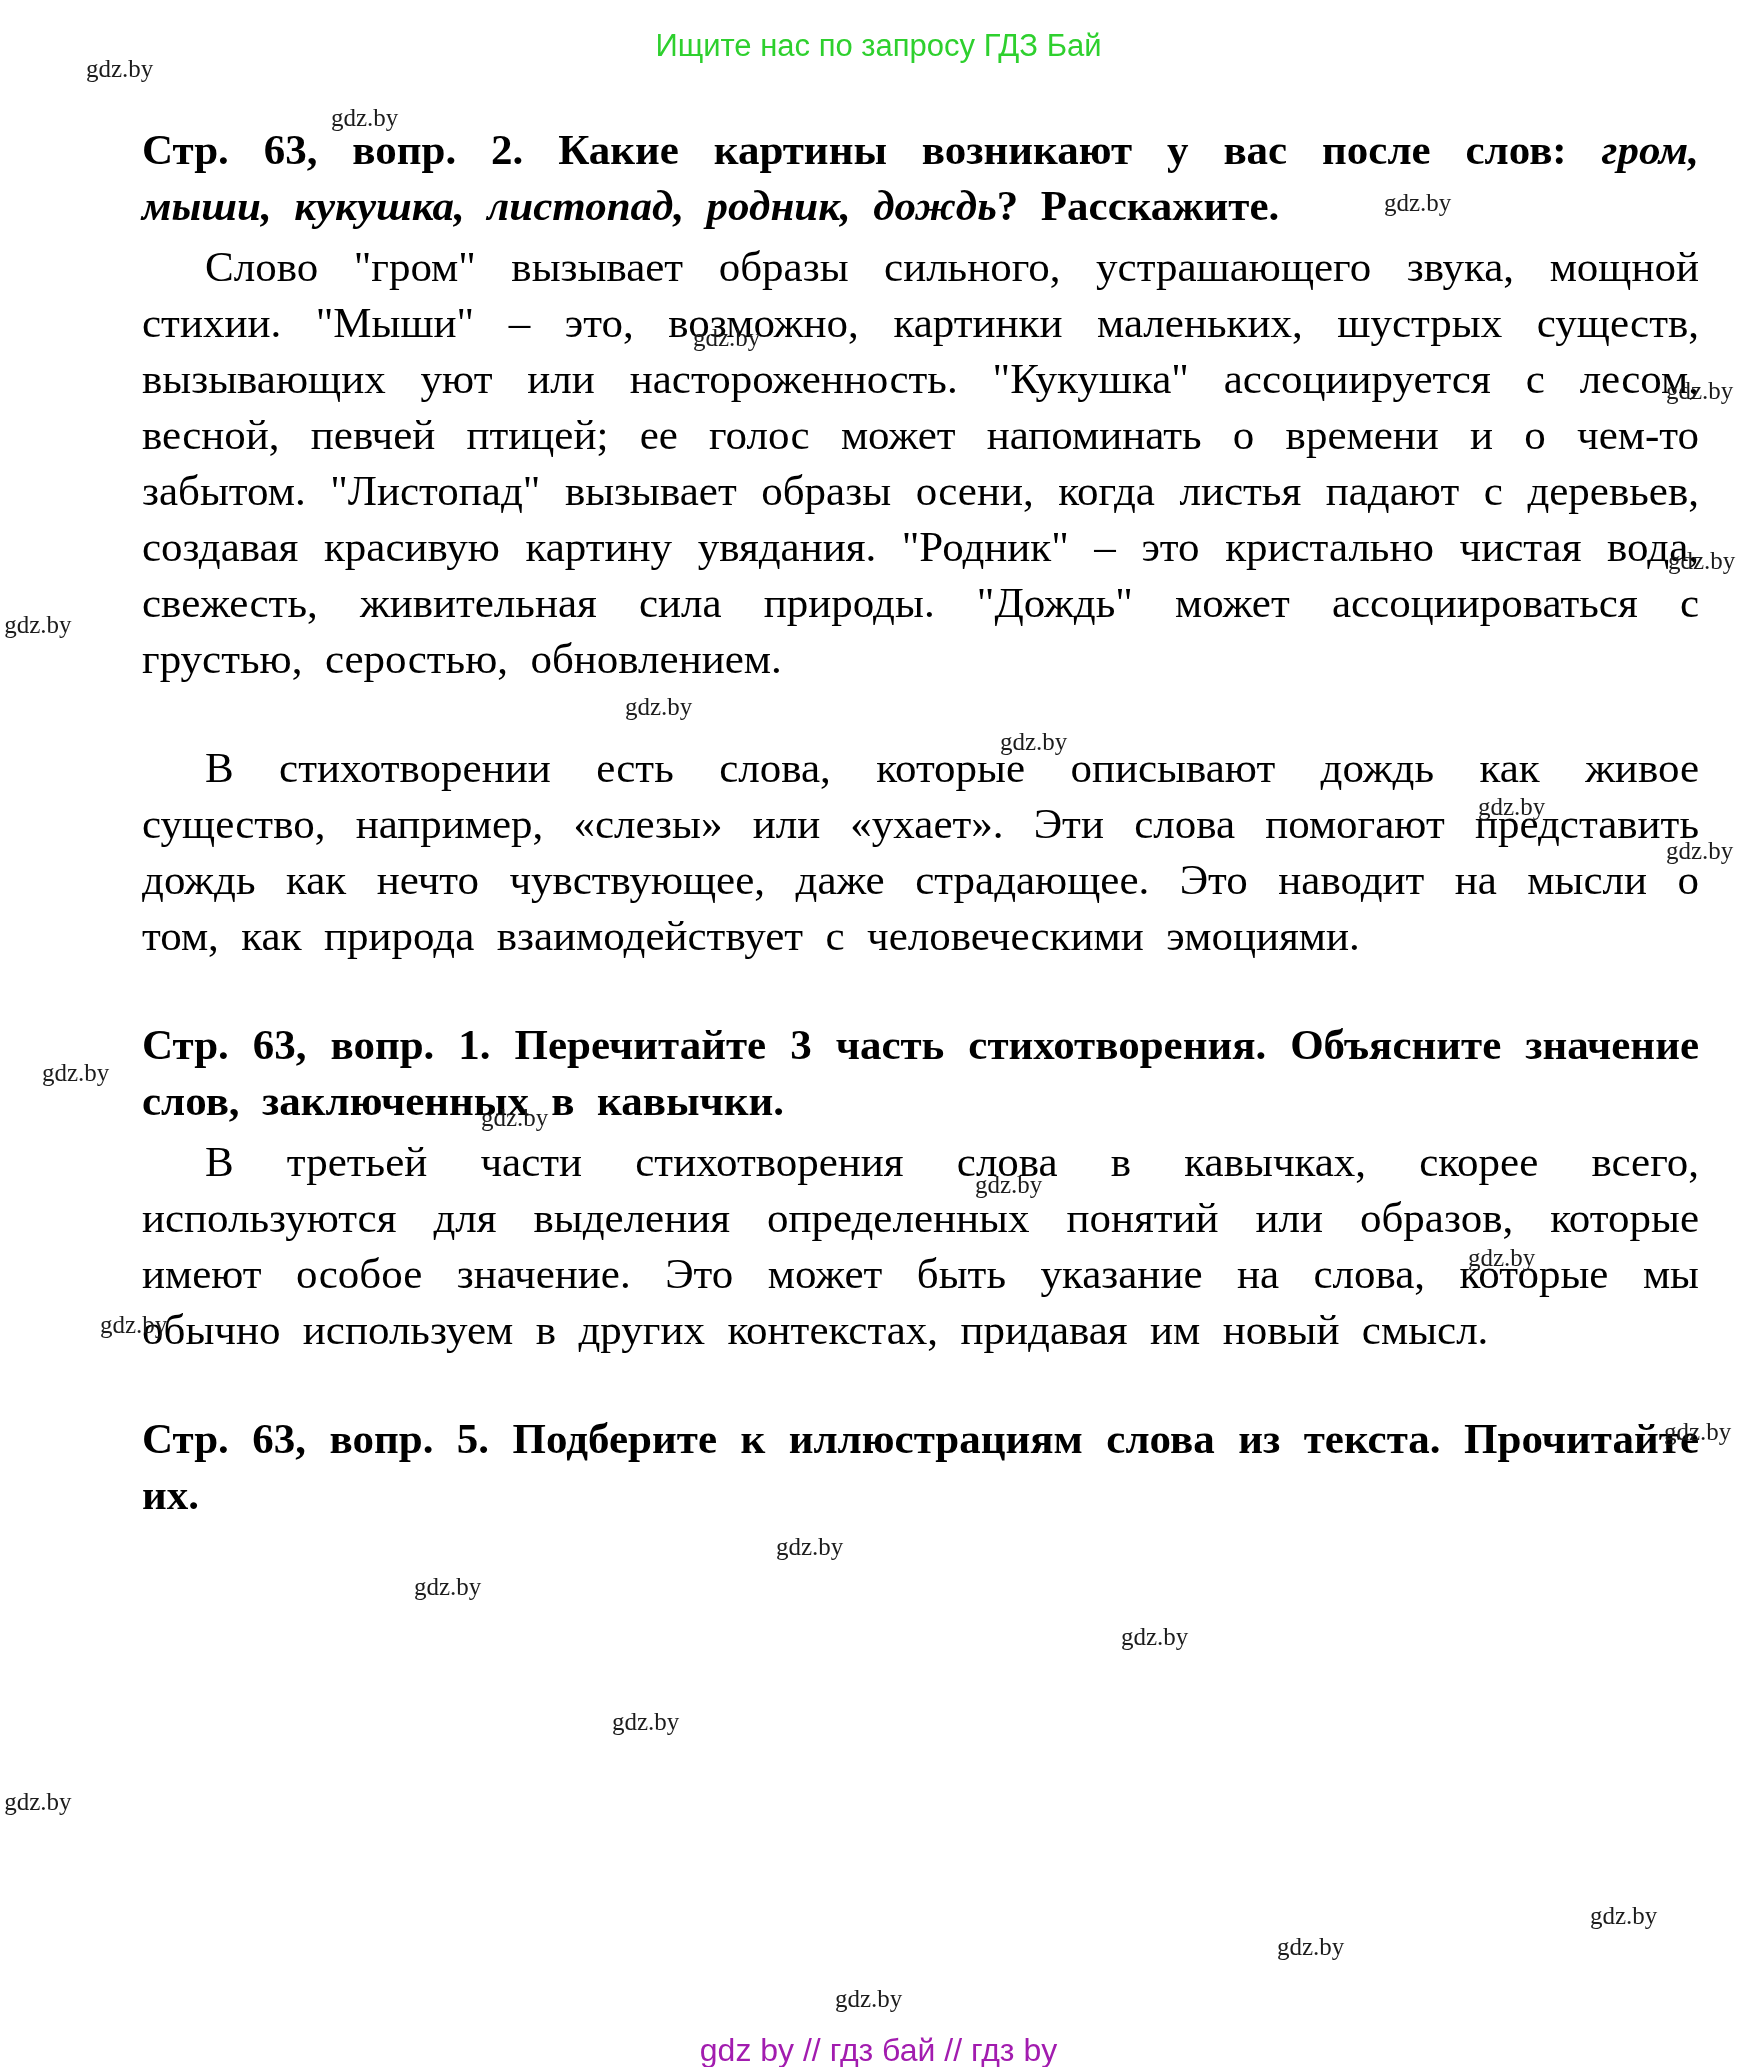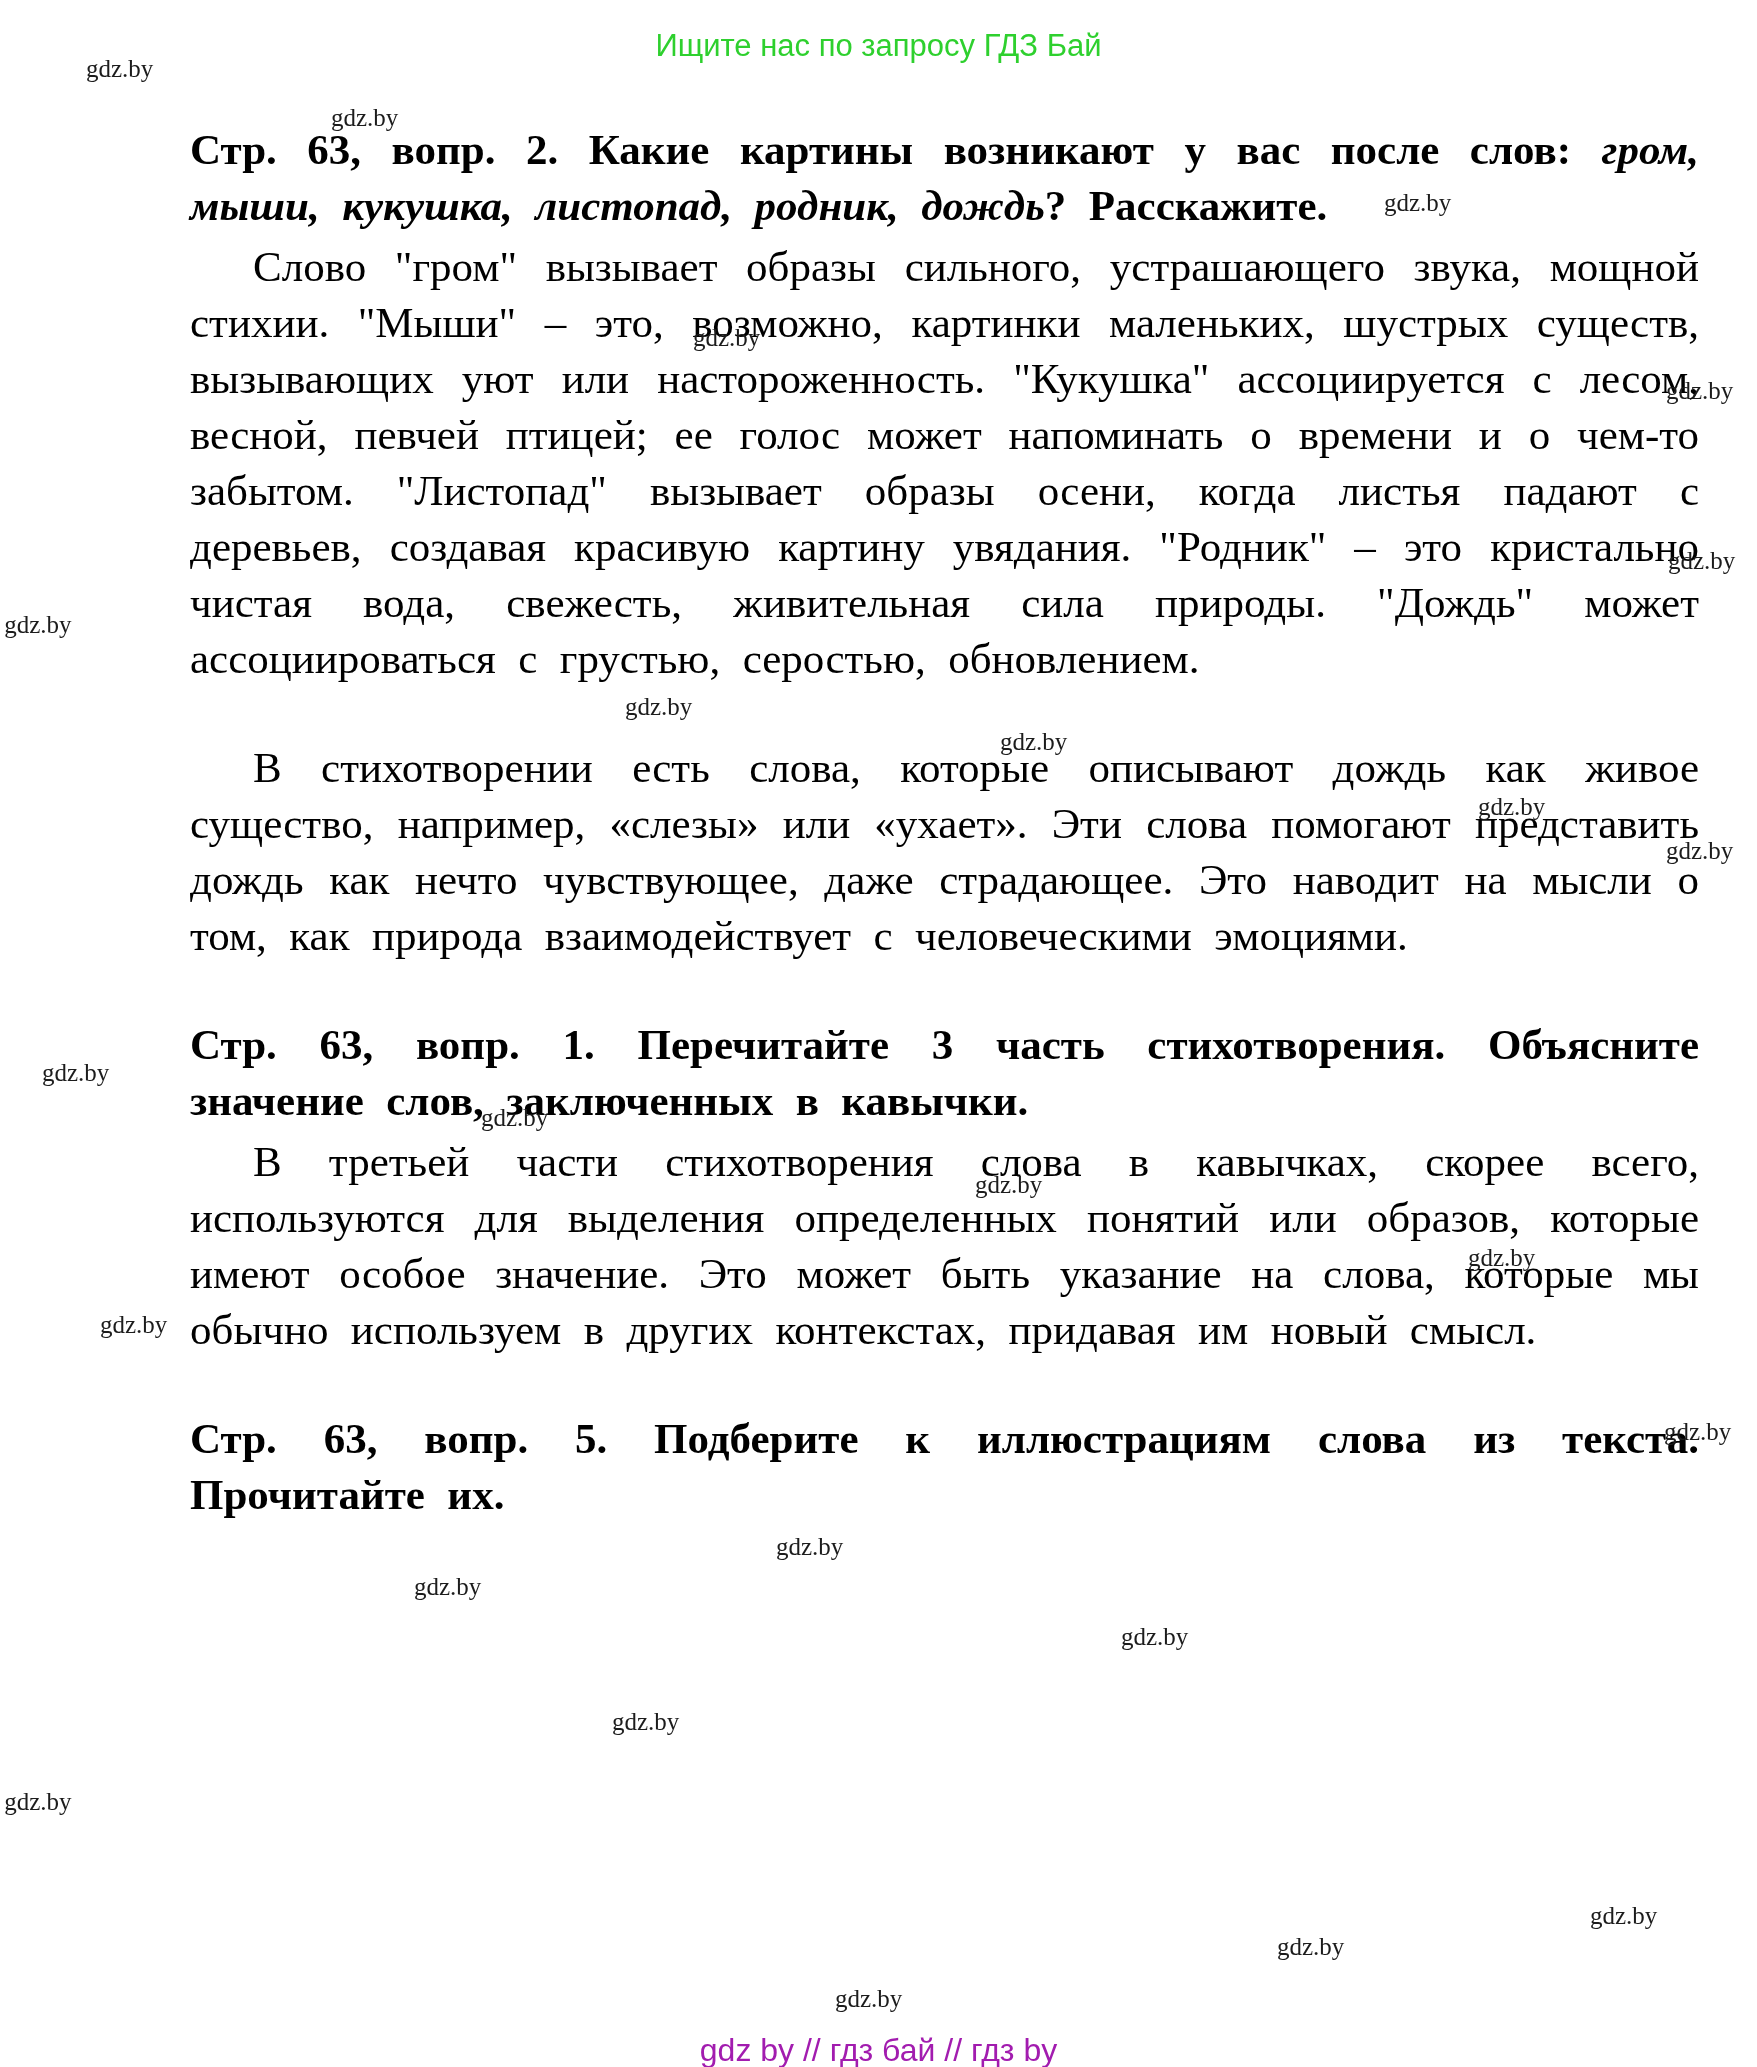--- a/index.html
+++ b/index.html
@@ -15,21 +15,21 @@
     position: absolute; top: 2.5px; left: 0; width: 100%;
     text-align: center;
     font-family: "Liberation Sans", sans-serif;
     font-size: 31px; line-height: 33px;
     font-weight: 400;
     margin-top: 26px;
   }
   .content {
     position: absolute; top: 122px; left: 142px; width: 1557px;
   }
-  section { display: block; margin-left: 48px; }
+  section { display: block; }
   section + section { margin-top: 53px; }
   .q {
     margin: 0;
     font-weight: bold;
     font-size: 43px; line-height: 56px;
     text-align: justify;
     word-spacing: 11.7px;
   }
   .q em { font-style: italic; }
   .a {

